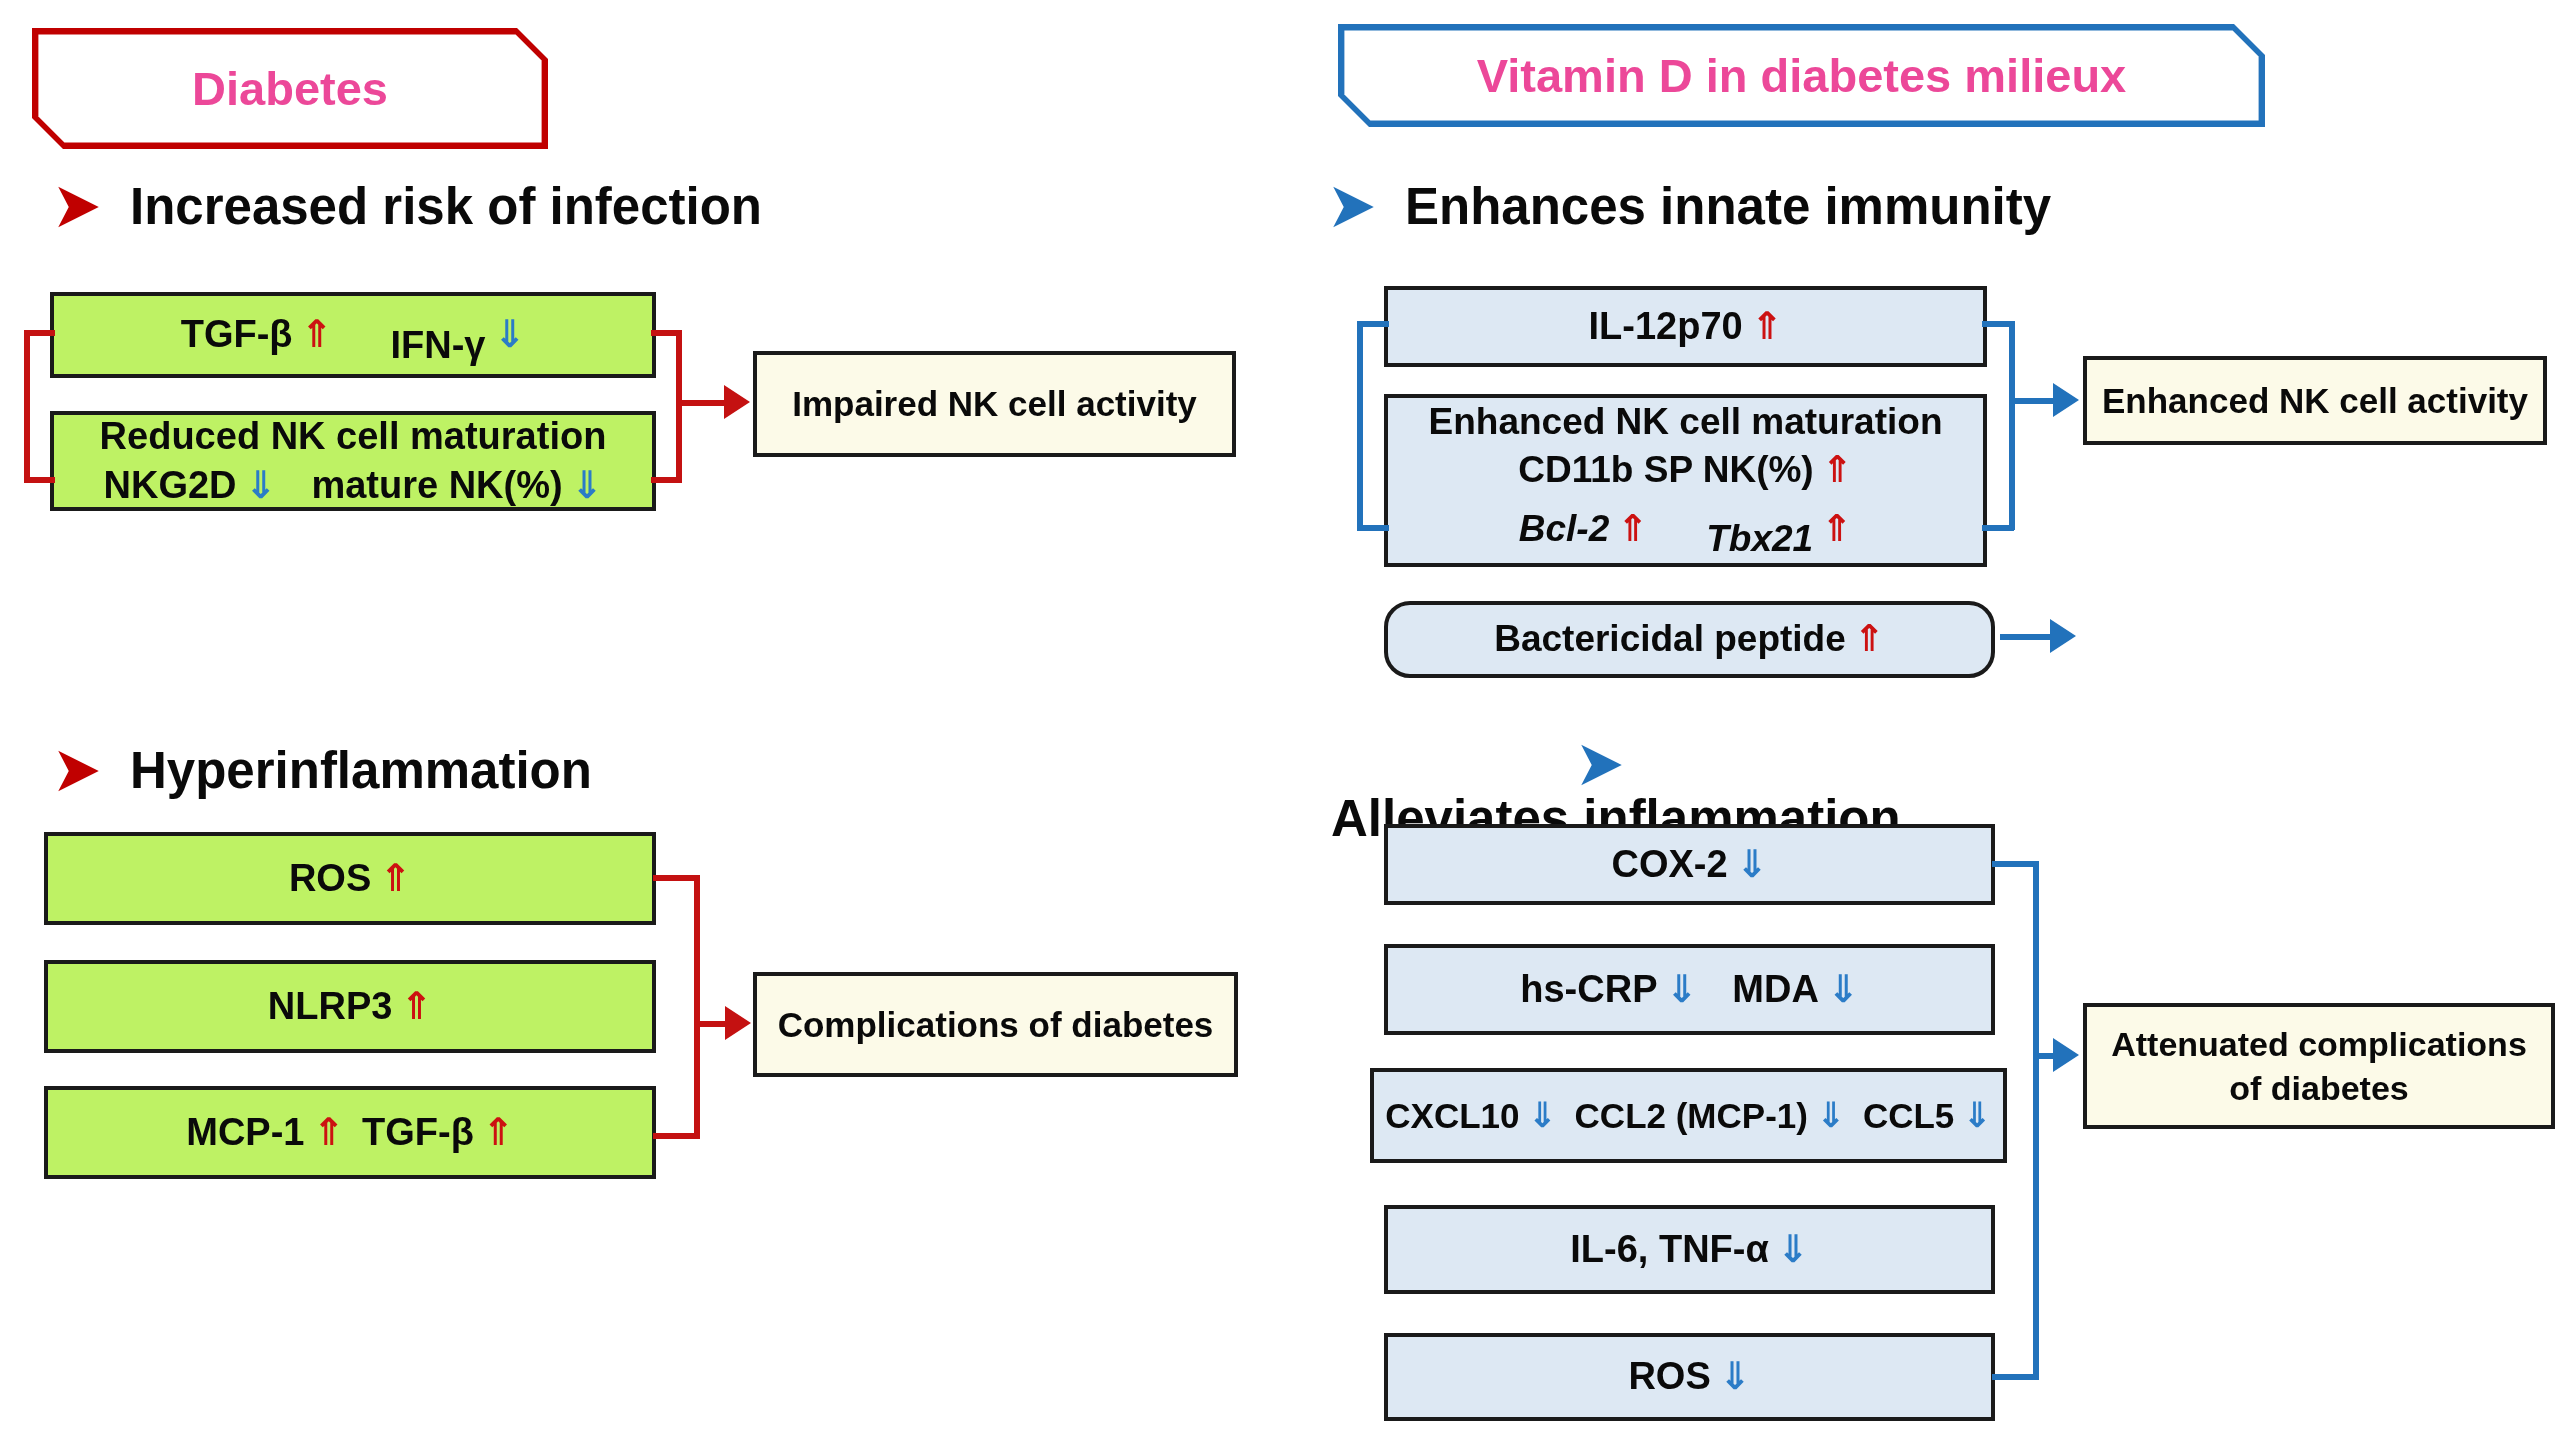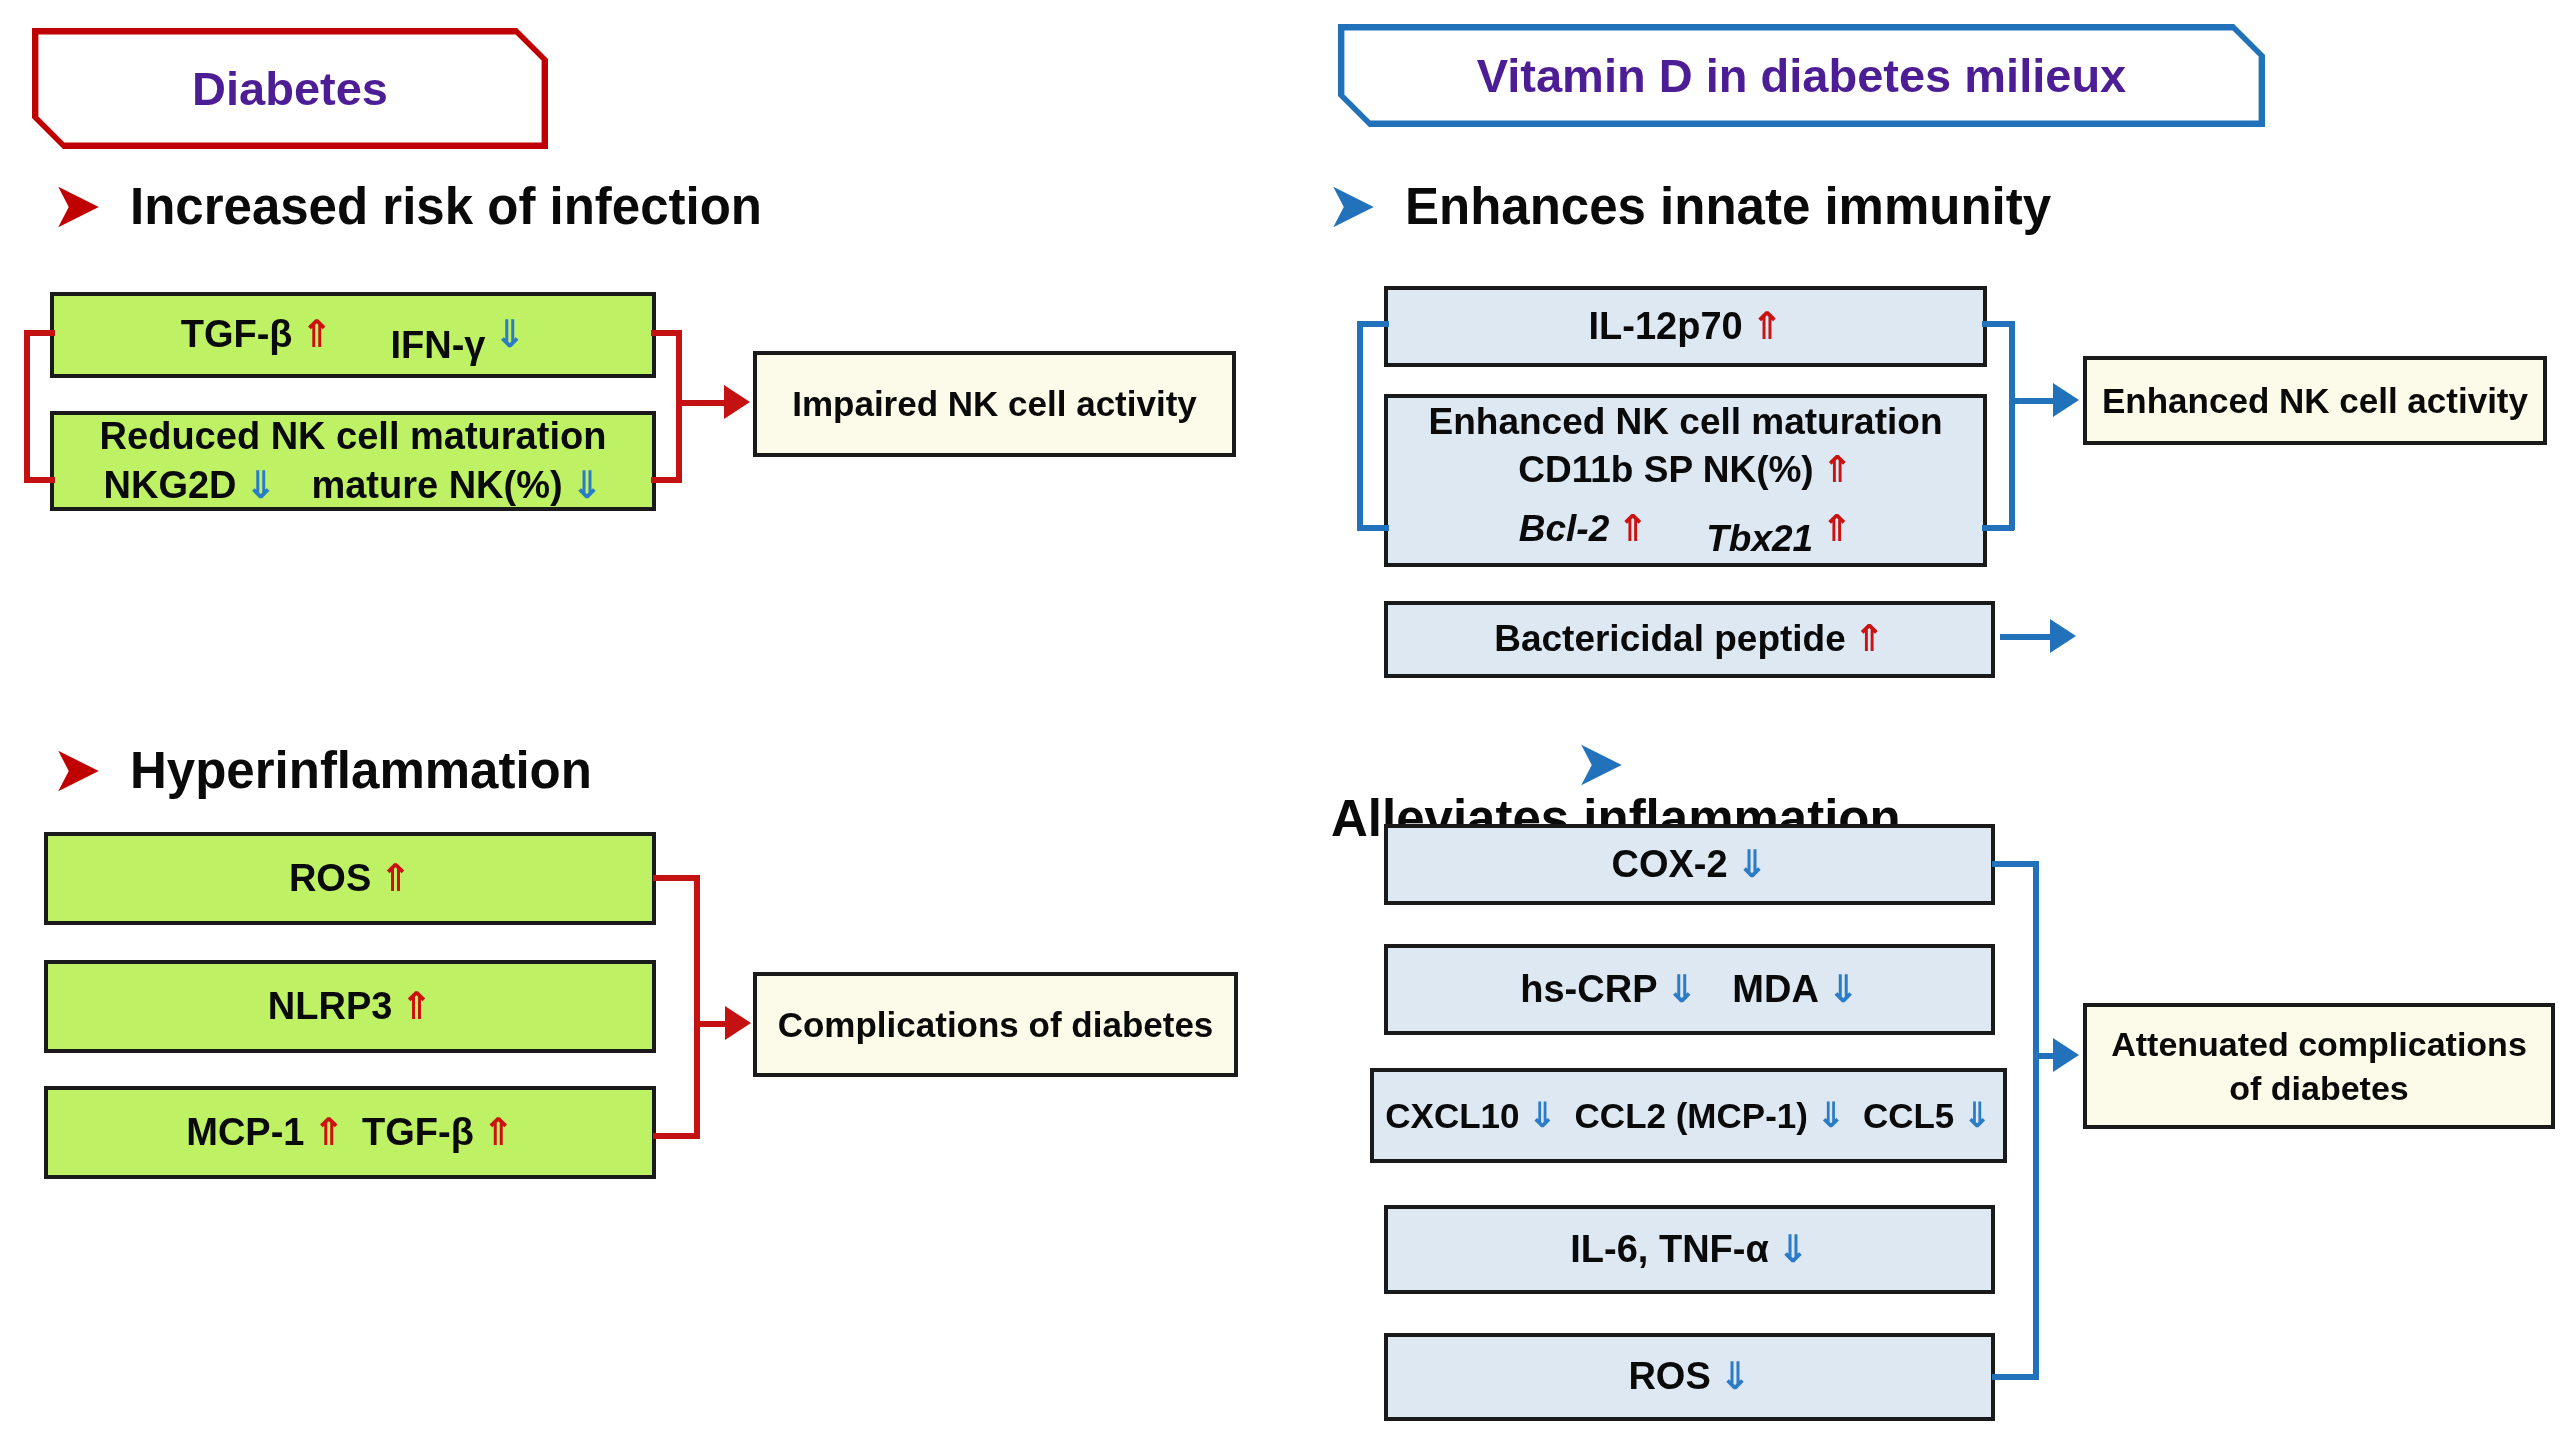--- a/index.html
+++ b/index.html
@@ -7,21 +7,21 @@
           font-family:"Liberation Sans","DejaVu Sans",sans-serif;}
 
   
   .hdr{position:absolute;}
   .hdr .outer{position:absolute;inset:0;
     clip-path:polygon(0 0,calc(100% - 31px) 0,100% 31px,100% 100%,31px 100%,0 calc(100% - 31px));}
   .hdr.red .outer{background:#c00000;}
   .hdr.blu .outer{background:#2272bb;}
   .hdr .inner{position:absolute;inset:6.4px;background:#ffffff;display:flex;align-items:center;justify-content:center;
     clip-path:polygon(0 0,calc(100% - 26px) 0,100% 26px,100% 100%,26px 100%,0 calc(100% - 26px));}
-  .hdr .inner span{font-size:47px;font-weight:bold;color:#4c1d95;white-space:nowrap;}
+  .hdr .inner span{font-size:47px;font-weight:bold;color:#ec4899;white-space:nowrap;}
 
   
   .sect{position:absolute;display:flex;align-items:center;font-weight:bold;font-size:51px;color:#0a0a0a;white-space:nowrap;}
   .sect .bul{margin-right:29px;display:inline-flex;}
 
   
   .box{position:absolute;border:4.8px solid #1a1a1a;box-sizing:border-box;display:flex;flex-direction:column;
        align-items:center;justify-content:center;text-align:center;font-weight:bold;color:#0a0a0a;}
   .pink{background:#bef264;}
   .blue{background:#dde8f3;}
@@ -189,21 +189,21 @@
   <div class="ln blu" style="left:1982px;top:525px;width:32px;height:5.6px;"></div>
   <div class="ln blu" style="left:2014px;top:398px;width:40px;height:5.6px;"></div>
   <div class="ah blu" style="left:2053px;top:383px;"></div>
 
   <div class="box cream" style="left:2083px;top:356px;width:464px;height:89px;">
     <div class="row fs43">
       <span>Enhanced NK cell activity</span>
     </div>
   </div>
 
-  <div class="box blue" style="left:1384px;top:601px;width:611px;height:77px;">
+  <div class="box blue" style="left:1384px;top:601px;width:611px;height:77px;border-radius:26px;">
     <div class="row fs46">
       <span>Bactericidal peptide</span>
       <span class="up">⇑</span>
     </div>
   </div>
 
   <div class="ln blu" style="left:2000px;top:634px;width:52px;height:5.6px;"></div>
   <div class="ah blu" style="left:2050px;top:619px;"></div>
 
 

